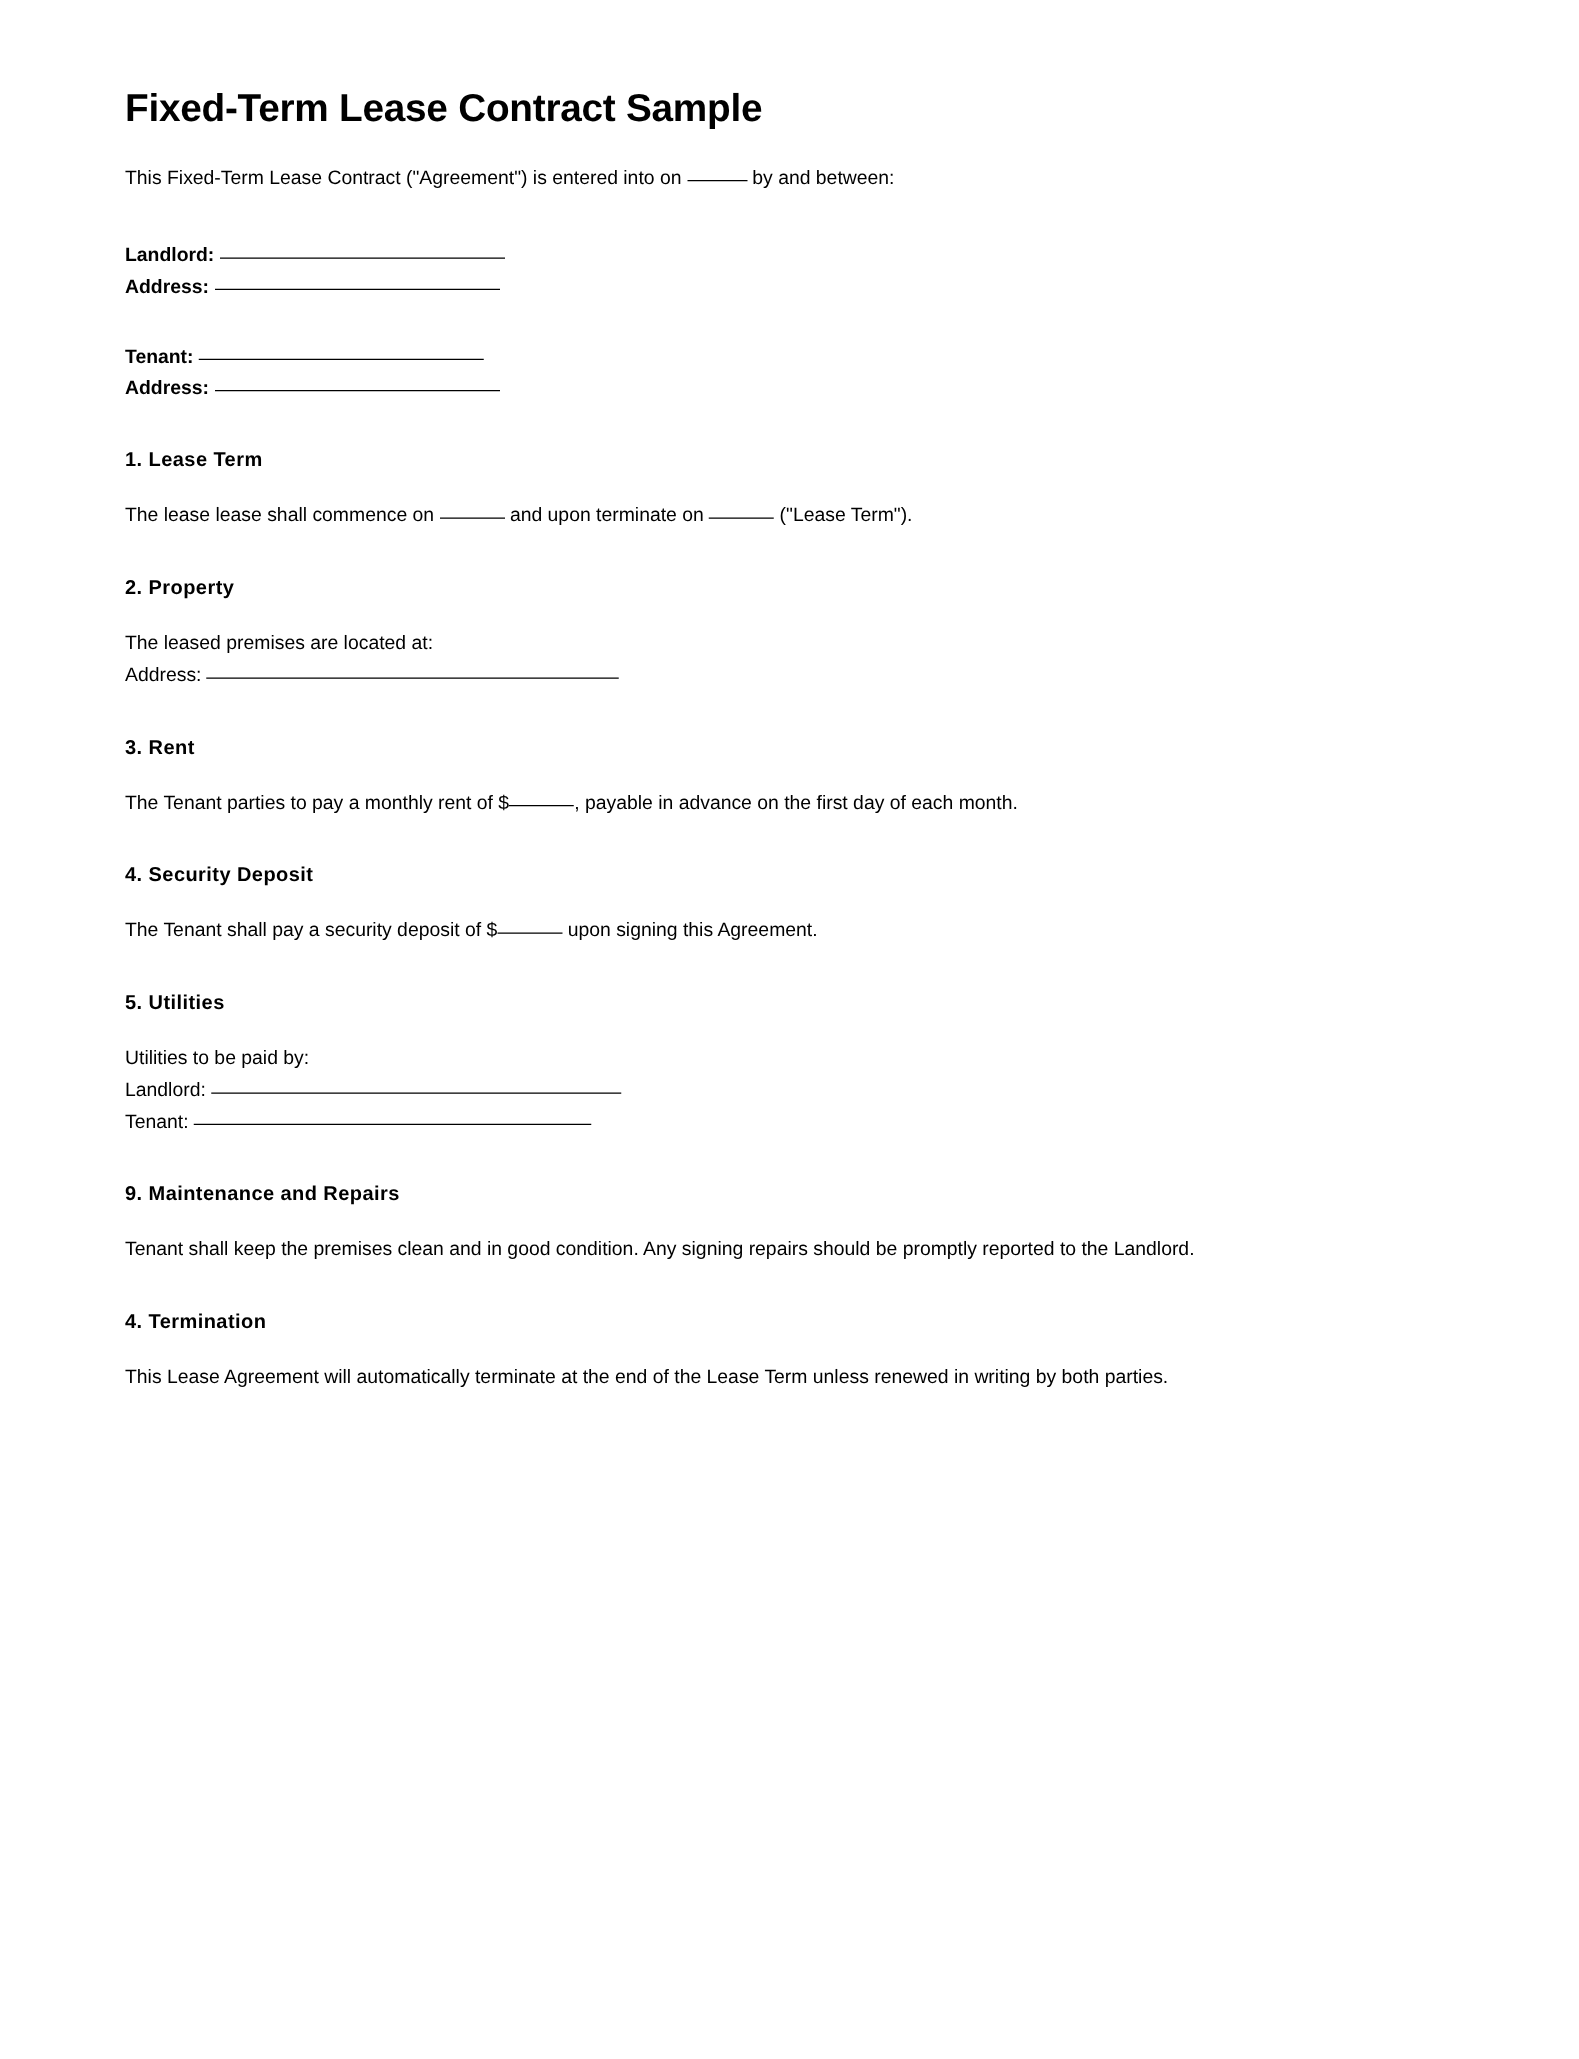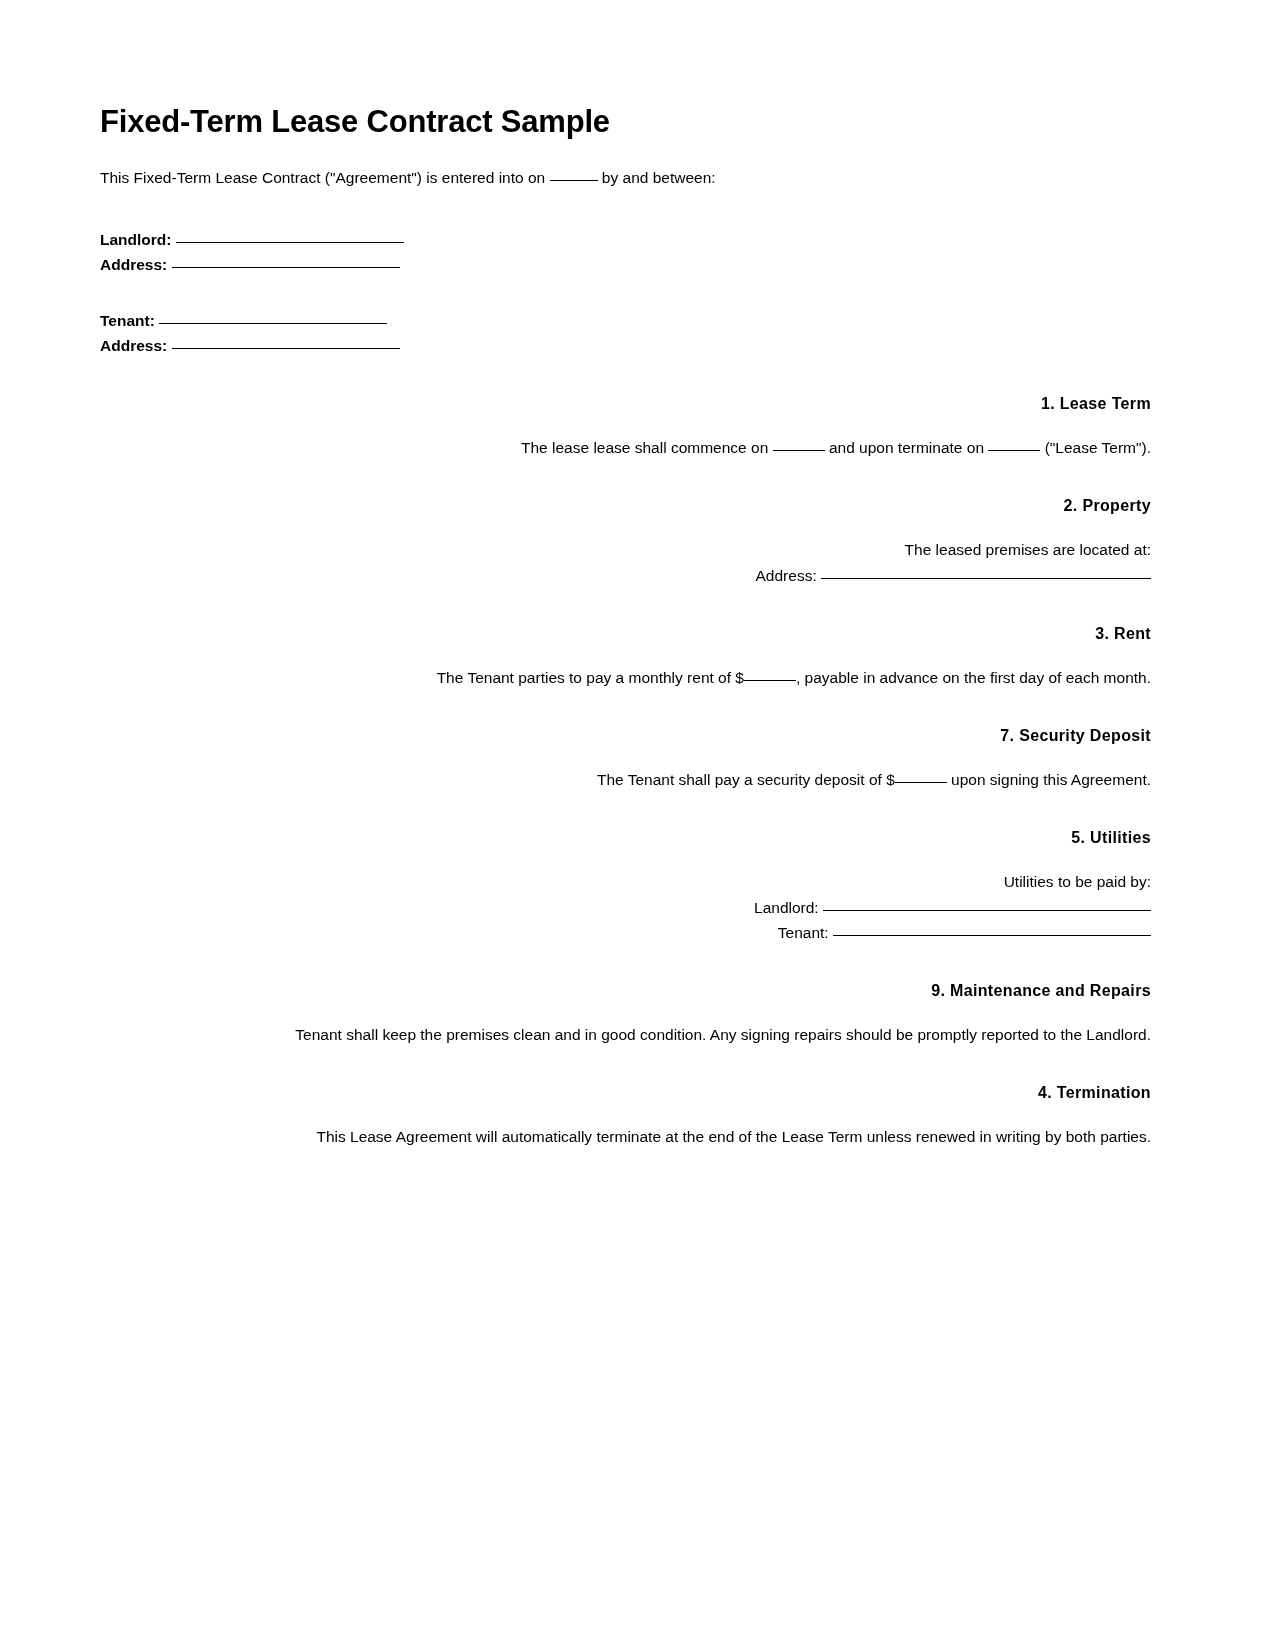--- a/index.html
+++ b/index.html
@@ -13,21 +13,21 @@
     font-family: "Liberation Sans", sans-serif;
     color: #000000;
     -webkit-font-smoothing: antialiased;
   }
   .page {
     position: relative;
     width: 1263px;
     height: 1647px;
     background: #ffffff;
     box-sizing: border-box;
-    padding: 105px 100px 0 100px;
+    padding: 70px 100px 0 100px;
   }
   .doc-title {
     font-size: 31px;
     font-weight: bold;
     letter-spacing: -0.2px;
     line-height: 1.1;
     margin: 0 0 28px 0;
   }
   .para {
     font-size: 15.5px;
@@ -42,22 +42,21 @@
   }
   .party-line {
     font-size: 15.5px;
     line-height: 1.62;
     white-space: nowrap;
   }
   .party-line .lbl {
     font-weight: bold;
   }
   .section {
-    margin: 12px;
-    text-align: right;
+    margin: 0;
   }
   .section-heading {
     font-size: 16px;
     font-weight: bold;
     letter-spacing: 0.35px;
     margin: 36px 0 22px 0;
     line-height: 1.2;
   }
   .section-body {
     font-size: 15.5px;
@@ -148,21 +147,21 @@
   </div>
 
   <div class="section">
     <h2 class="section-heading">3. Rent</h2>
     <div class="section-body">
       <span>The Tenant parties to pay a monthly rent of $</span><span class="fill fill-sm"></span><span>, payable in advance on the first day of each month.</span>
     </div>
   </div>
 
   <div class="section">
-    <h2 class="section-heading">7. Security Deposit</h2>
+    <h2 class="section-heading">4. Security Deposit</h2>
     <div class="section-body">
       <span>The Tenant shall pay a security deposit of $</span><span class="fill fill-sm"></span>
       <span>upon signing this Agreement.</span>
     </div>
   </div>
 
   <div class="section">
     <h2 class="section-heading">5. Utilities</h2>
     <div class="section-body">
       <div class="sub-line">Utilities to be paid by:</div>

